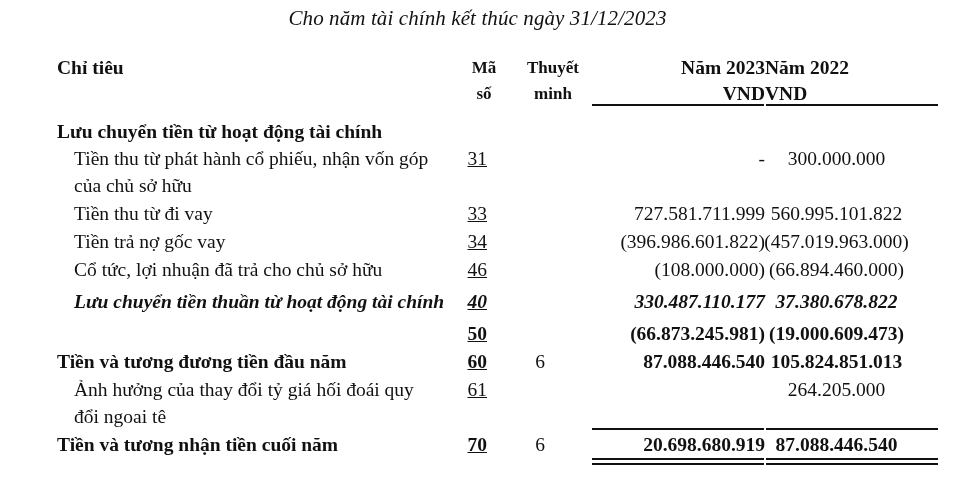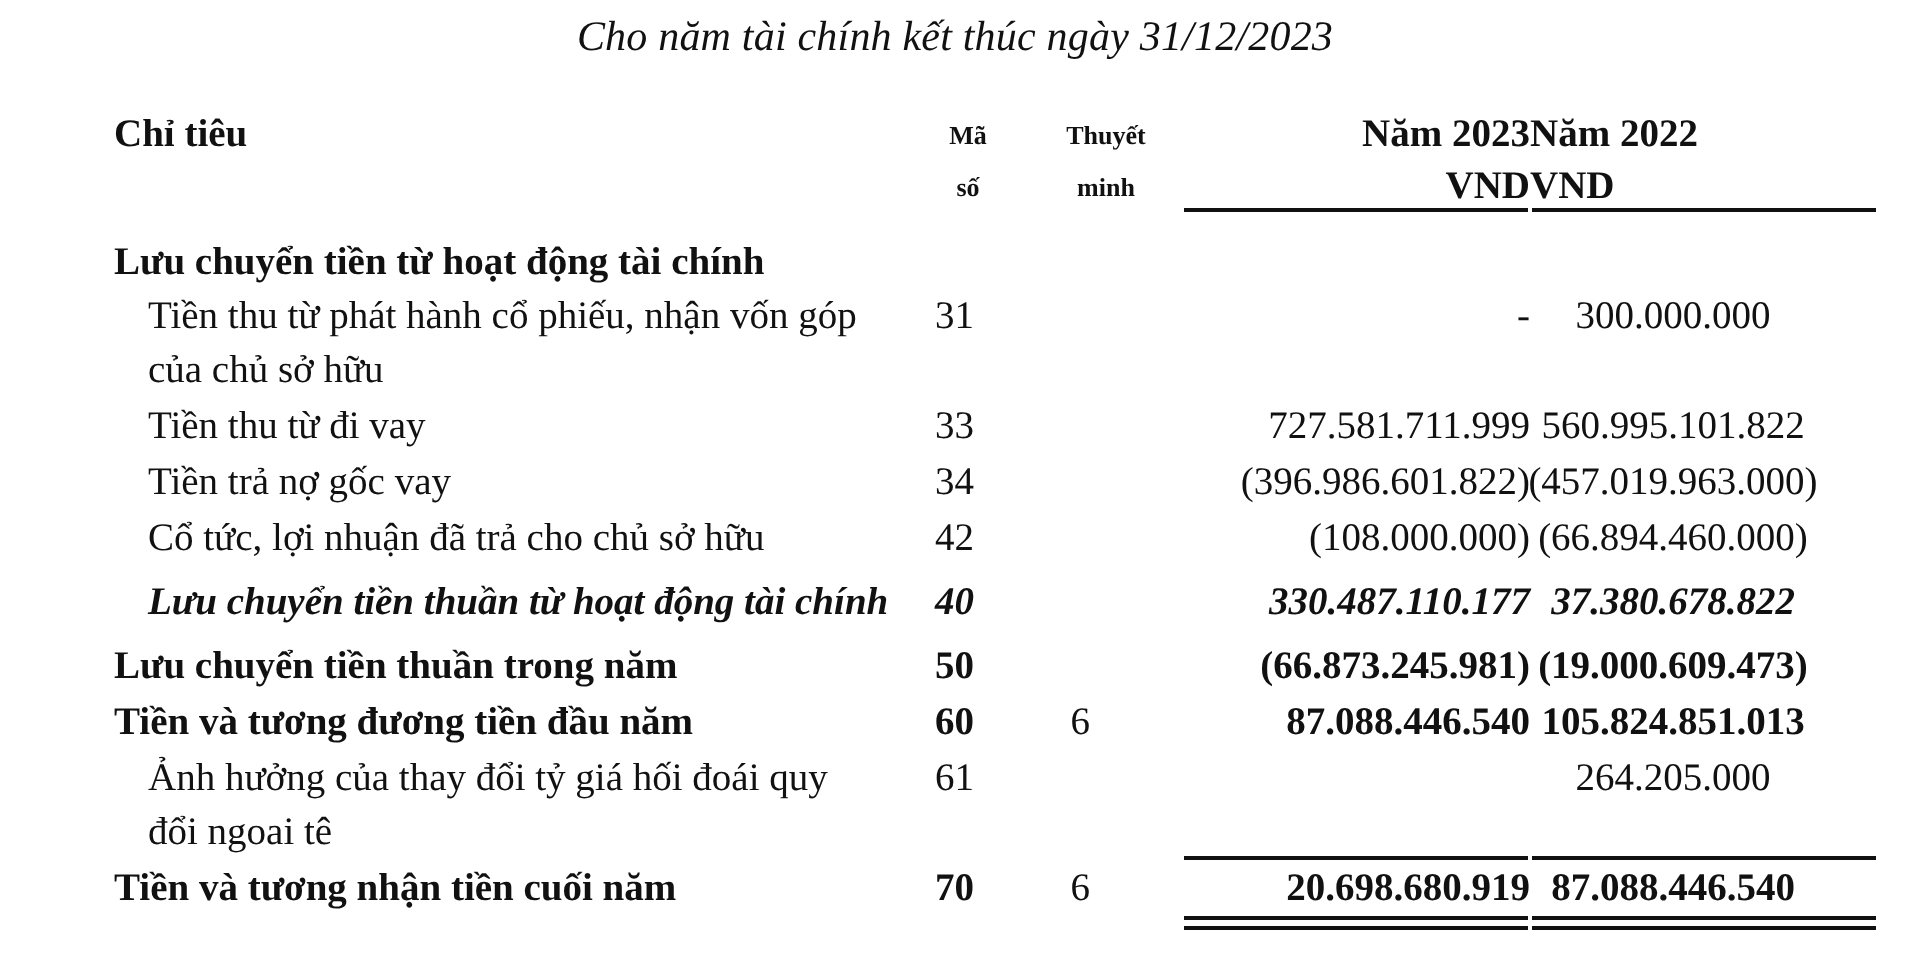--- a/index.html
+++ b/index.html
@@ -64,20 +64,21 @@
   .c-label.indent { left: 74px; }
 
   .c-code {
     position: absolute;
     left: 420px;
     width: 67px;
     top: 0;
     text-align: right;
     font-size: 19.5px;
     line-height: 27px;
+    text-decoration: underline;
   }
   .c-note {
     position: absolute;
     left: 495px;
     width: 50px;
     top: 0;
     text-align: right;
     font-size: 19.5px;
     line-height: 27px;
   }
@@ -109,21 +110,21 @@
   .hdr-chitieu {
     position: absolute;
     left: 57px;
     top: 55px;
     font-size: 19.5px;
     font-weight: bold;
     line-height: 26px;
   }
   .hdr-col {
     position: absolute;
-    font-size: 13px;
+    font-size: 17px;
     font-weight: bold;
     line-height: 26px;
     text-align: center;
     white-space: nowrap;
   }
   .hdr-ma     { left: 460px; top: 55px; width: 48px; }
   .hdr-thuyet { left: 510px; top: 55px; width: 86px; }
   .hdr-y1 {
     position: absolute;
     left: 592px; top: 55px; width: 173px;
@@ -220,36 +221,35 @@
     <div class="row" style="top:228px">
       <div class="c-label indent">Tiền trả nợ gốc vay</div>
       <div class="c-code">34</div>
       <div class="c-note"></div>
       <div class="c-v1">(396.986.601.822)</div>
       <div class="c-v2">(457.019.963.000)</div>
     </div>
 
     <div class="row" style="top:256px">
       <div class="c-label indent">Cổ tức, lợi nhuận đã trả cho chủ sở hữu</div>
-      <div class="c-code">42</div>
+      <div class="c-code">46</div>
       <div class="c-note"></div>
       <div class="c-v1">(108.000.000)</div>
       <div class="c-v2">(66.894.460.000)</div>
     </div>
 
     <div class="row" style="top:288px">
       <div class="c-label indent bolditalic">Lưu chuyển tiền thuần từ hoạt động tài chính</div>
       <div class="c-code bolditalic">40</div>
       <div class="c-note bolditalic"></div>
       <div class="c-v1 bolditalic">330.487.110.177</div>
       <div class="c-v2 bolditalic">37.380.678.822</div>
     </div>
 
     <div class="row" style="top:320px">
-      <div class="c-label bold">Lưu chuyển tiền thuần trong năm</div>
       <div class="c-code bold">50</div>
       <div class="c-note bold"></div>
       <div class="c-v1 bold">(66.873.245.981)</div>
       <div class="c-v2 bold">(19.000.609.473)</div>
     </div>
 
     <div class="row" style="top:348px">
       <div class="c-label bold">Tiền và tương đương tiền đầu năm</div>
       <div class="c-code bold">60</div>
       <div class="c-note">6</div>

